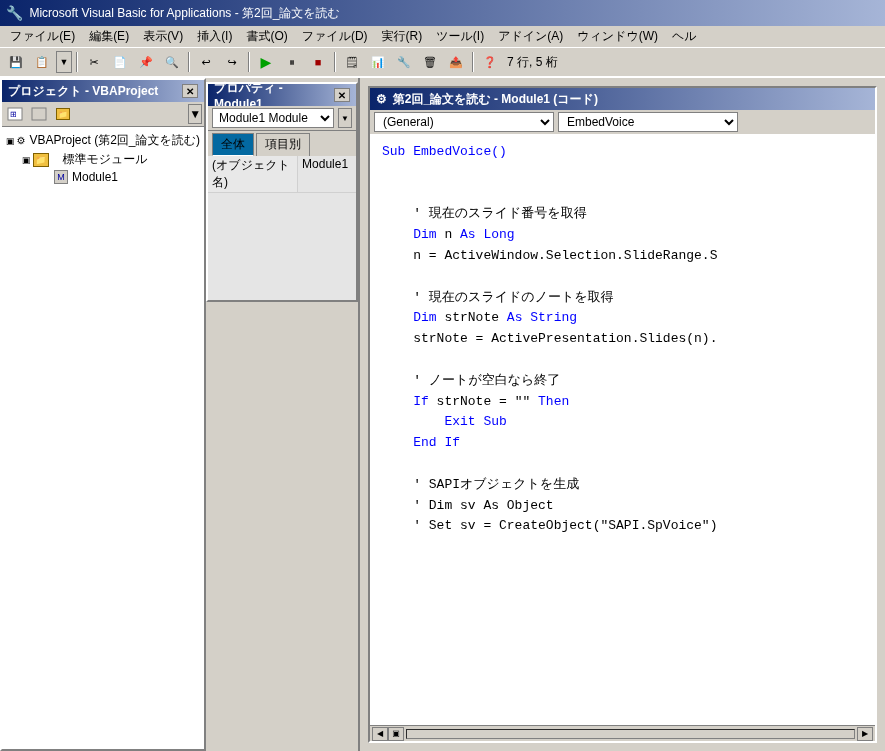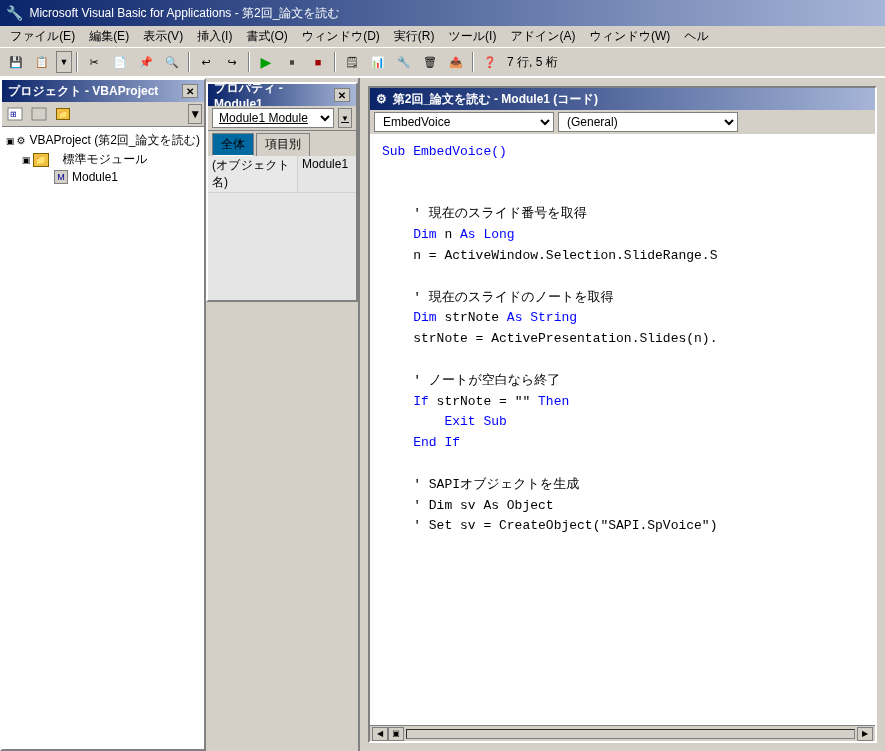--- a/index.html
+++ b/index.html
@@ -192,21 +192,20 @@
     }
 
     .props-name-row {
       display: flex;
       align-items: center;
       background: #d4d0c8;
       padding: 2px 4px;
       border-bottom: 1px solid #808080;
       gap: 4px;
       font-size: 12px;
-      text-decoration: underline;
     }
     .props-name-select {
       flex: 1;
       font-size: 12px;
       background: #fff;
       border: 1px solid #808080;
       padding: 1px 2px;
     }
 
     .props-content {
@@ -319,21 +318,21 @@
   <span style="font-size:14px;">🔧</span>
   <span>Microsoft Visual Basic for Applications - 第2回_論文を読む</span>
 </div>
 
 <div id="menu-bar">
   <span class="menu-item">ファイル(E)</span>
   <span class="menu-item">編集(E)</span>
   <span class="menu-item">表示(V)</span>
   <span class="menu-item">挿入(I)</span>
   <span class="menu-item">書式(O)</span>
-  <span class="menu-item">ウィンドウ(D)</span>
+  <span class="menu-item">ファイル(D)</span>
   <span class="menu-item">実行(R)</span>
   <span class="menu-item">ツール(I)</span>
   <span class="menu-item">アドイン(A)</span>
   <span class="menu-item">ウィンドウ(W)</span>
   <span class="menu-item">ヘル</span>
 </div>
 
 <div id="toolbar">
 
   <div class="toolbar-btn" title="Save">💾</div>
@@ -438,24 +437,24 @@
   <div id="right-panel">
     <div id="code-window">
 
       <div id="code-title-bar">
         <span style="font-size:12px;">⚙</span>
         <span>第2回_論文を読む - Module1 (コード)</span>
       </div>
 
       <div id="code-toolbar">
         <select class="code-toolbar-select">
-          <option>EmbedVoice</option>
+          <option>(General)</option>
         </select>
         <select class="code-toolbar-select">
-          <option>(General)</option>
+          <option>EmbedVoice</option>
         </select>
       </div>
 
       <div id="code-area">
 
         <div class="code-line"><span class="kw-blue">Sub EmbedVoice()</span></div>
         <div class="code-line">&nbsp;</div>
         <div class="code-line">&nbsp;</div>
 
         <div class="code-line"><span class="kw-comment">    ' 現在のスライド番号を取得</span></div>

